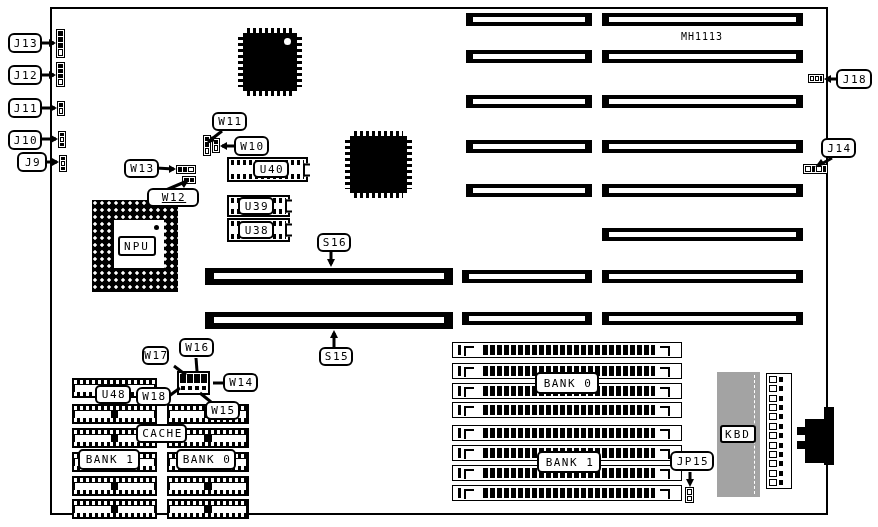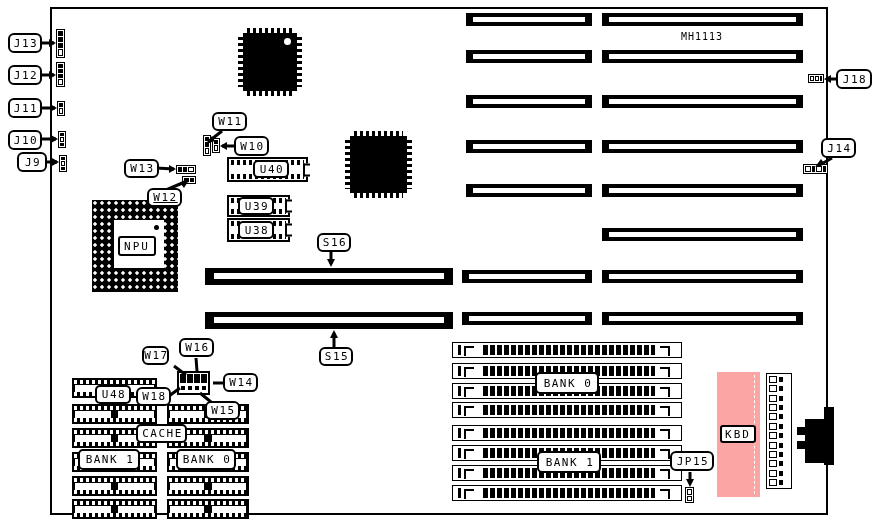--- a/index.html
+++ b/index.html
@@ -43,21 +43,21 @@
   .dip{position:absolute;background:#fff;border:2px solid #000;box-sizing:border-box;}
   .dp-top,.dp-bot{position:absolute;left:2px;right:2px;height:5px;
     background:repeating-linear-gradient(90deg,#000 0 3px,transparent 3px 6px);}
   .dp-top{top:1px;} .dp-bot{bottom:1px;}
   .dip-notch{position:absolute;right:-4px;top:50%;transform:translateY(-50%);
     width:5px;height:9px;background:#fff;border:2px solid #000;border-right:none;z-index:2;}
   
   .bios{position:absolute;background:#000;}
   .bios-dash{position:absolute;inset:3px;border:1px dashed #fff;}
   
-  .kbd{position:absolute;background:#fca5a5;}
+  .kbd{position:absolute;background:#a3a3a3;}
   .kbd-dash{position:absolute;right:5px;top:3px;bottom:3px;width:0;border-left:1px dashed #fff;}
   
   .simm{position:absolute;background:#fff;border:1px solid #000;box-sizing:border-box;}
   .simm .contacts{position:absolute;left:28px;right:26px;top:2px;bottom:2px;background-color:#000;
     background-image:repeating-linear-gradient(90deg,#fff 0 2px,transparent 2px 7px);}
   .simm .ebar{position:absolute;left:5px;top:2px;bottom:2px;width:3px;background:#000;}
   .simm .hookl{position:absolute;left:11px;top:3px;width:8px;height:8px;
     border-top:2px solid #000;border-left:2px solid #000;}
   .simm .hookr{position:absolute;right:11px;top:3px;width:8px;height:8px;
     border-top:2px solid #000;border-right:2px solid #000;}
@@ -431,21 +431,21 @@
   <div class="labelbox" style="left:176px;top:449px;width:60px;height:21px;">BANK 0</div>
   <div class="labelbox" style="left:535px;top:372px;width:64px;height:22px;">BANK 0</div>
   <div class="labelbox" style="left:537px;top:451px;width:64px;height:22px;">BANK 1</div>
 
   <div class="callout" style="left:8px;top:33px;width:34px;height:20px;">J13</div>
   <div class="callout" style="left:8px;top:65px;width:34px;height:20px;">J12</div>
   <div class="callout" style="left:8px;top:98px;width:34px;height:20px;">J11</div>
   <div class="callout" style="left:8px;top:130px;width:34px;height:20px;">J10</div>
   <div class="callout" style="left:17px;top:152px;width:30px;height:20px;">J9</div>
   <div class="callout" style="left:124px;top:159px;width:35px;height:19px;">W13</div>
-  <div class="callout" style="left:147px;top:188px;width:35px;height:19px;text-decoration:underline;">W12</div>
+  <div class="callout" style="left:147px;top:188px;width:52px;height:19px;text-decoration:underline;">W12</div>
   <div class="callout" style="left:212px;top:112px;width:35px;height:19px;">W11</div>
   <div class="callout" style="left:234px;top:136px;width:35px;height:20px;">W10</div>
   <div class="callout" style="left:317px;top:233px;width:34px;height:19px;">S16</div>
   <div class="callout" style="left:319px;top:347px;width:34px;height:19px;">S15</div>
   <div class="callout" style="left:836px;top:69px;width:36px;height:20px;">J18</div>
   <div class="callout" style="left:821px;top:138px;width:35px;height:20px;">J14</div>
   <div class="callout" style="left:142px;top:346px;width:27px;height:19px;">W17</div>
   <div class="callout" style="left:179px;top:338px;width:35px;height:19px;">W16</div>
   <div class="callout" style="left:223px;top:373px;width:35px;height:19px;">W14</div>
   <div class="callout" style="left:136px;top:387px;width:35px;height:19px;">W18</div>

